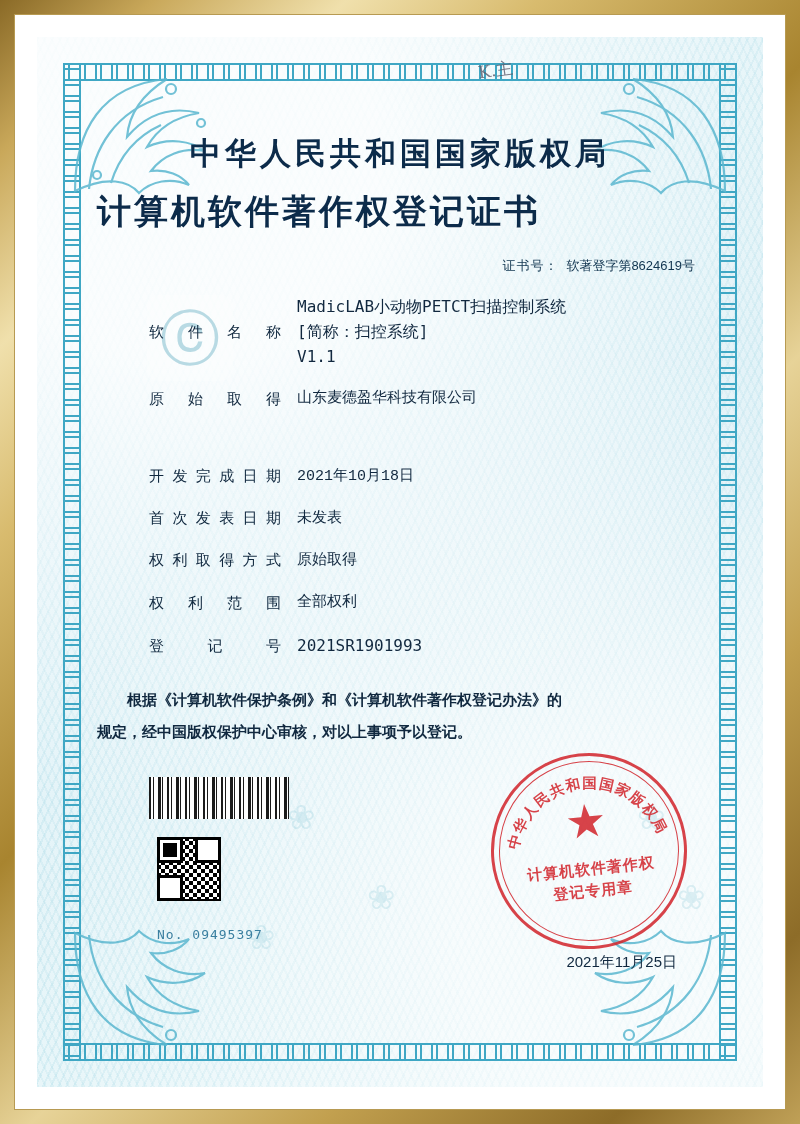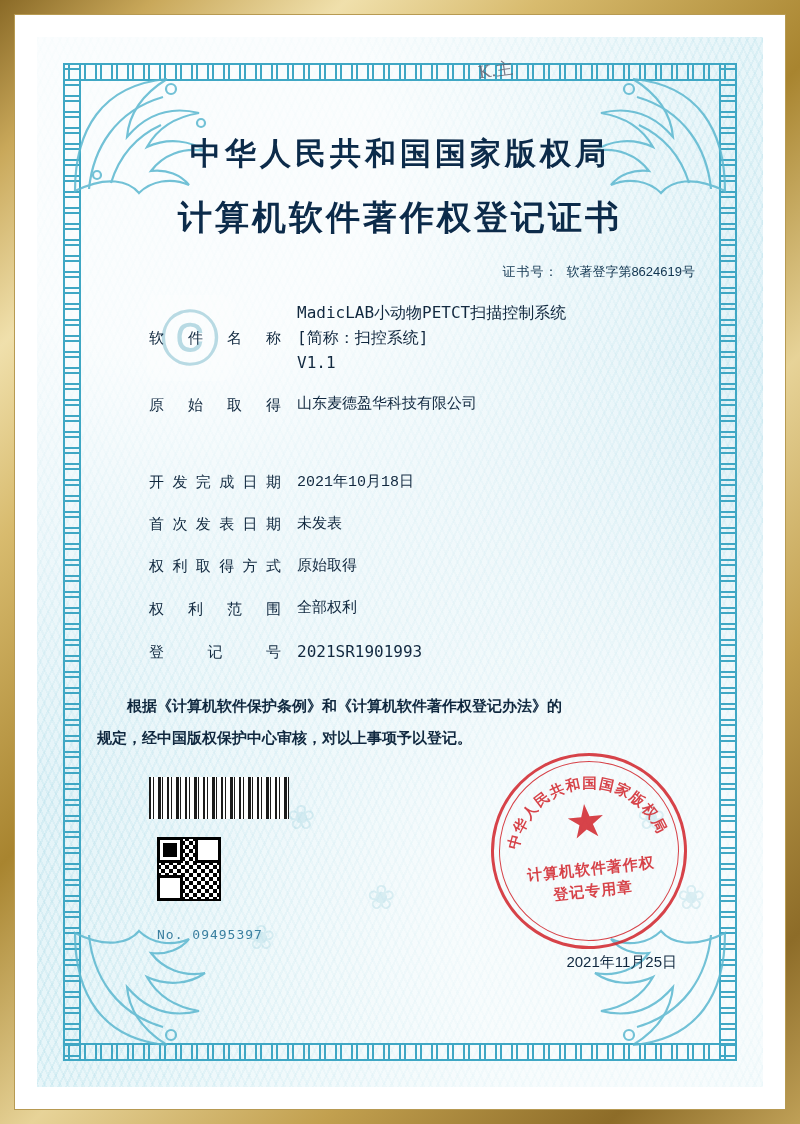--- a/index.html
+++ b/index.html
@@ -86,21 +86,21 @@
   }
 
   
   .content{position:absolute;left:60px;right:60px;top:96px;}
   .title1{
     text-align:center;font-size:31px;letter-spacing:4px;color:#0c2b4a;
     font-family:"DejaVu Serif","Liberation Serif",serif;font-weight:bold;
     text-shadow:0 1px 0 rgba(255,255,255,.7);
   }
   .title2{
-    margin-top:20px;text-align:center;font-size:34px;letter-spacing:3px;color:#0c2b4a;
+    margin-top:14px;text-align:left;font-size:34px;letter-spacing:3px;color:#0c2b4a;
     font-family:Liberation Sans, sans-serif;font-weight:bold;
     text-shadow:0 1px 0 rgba(255,255,255,.7);
   }
   .certno{margin-top:22px;text-align:right;font-size:13px;color:#10344f;padding-right:8px;}
   .certno .lbl{letter-spacing:1px;}
   .certno .val{margin-left:8px;}
 
   .rows{margin-top:20px;}
   .row{display:flex;align-items:center;margin-bottom:8px;font-size:15px;color:#10283f;margin-left:48px;}
   .row .lbl{

